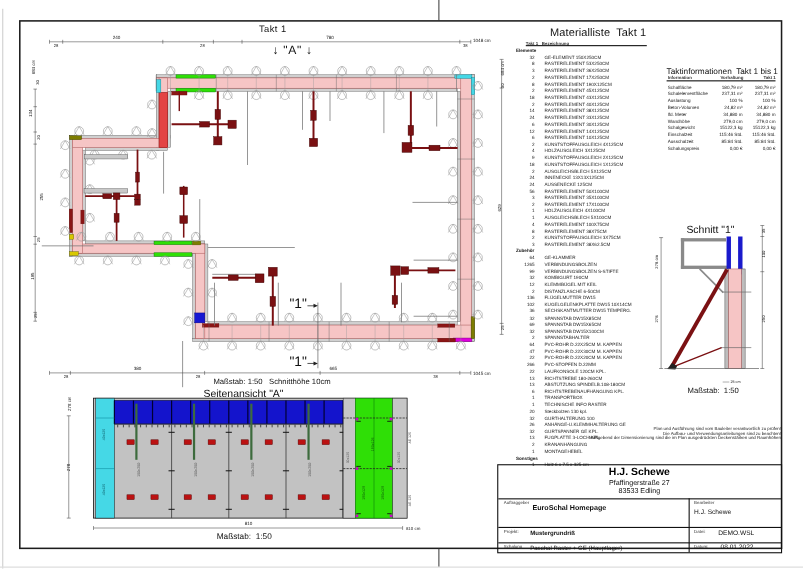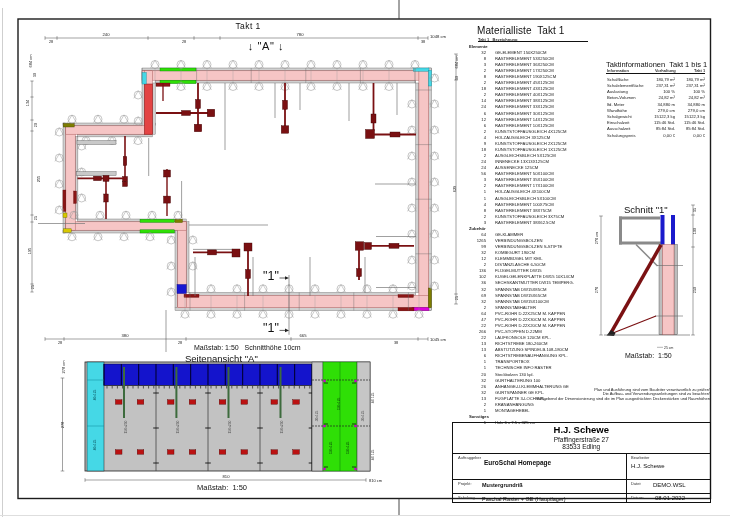--- a/index.html
+++ b/index.html
@@ -571,21 +571,21 @@
 <line x1="601" y1="216" x2="601" y2="335" stroke="#444" stroke-width="0.5"></line>
 <line x1="599.2" y1="216" x2="602.8" y2="216" stroke="#444" stroke-width="0.5"></line>
 <line x1="599.2" y1="335" x2="602.8" y2="335" stroke="#444" stroke-width="0.5"></line>
 <text x="598.3" y="238" font-family="&quot;Liberation Sans&quot;, sans-serif" font-size="3.8" fill="#222" text-anchor="middle" transform="rotate(-90 598.3 238)">278 cm</text>
 <text x="598.3" y="290" font-family="&quot;Liberation Sans&quot;, sans-serif" font-size="3.8" fill="#222" text-anchor="middle" transform="rotate(-90 598.3 290)">278</text>
 <text x="664" y="348.5" font-family="&quot;Liberation Sans&quot;, sans-serif" font-size="3.4" fill="#222" text-anchor="start">25 cm</text>
 <line x1="657" y1="347.3" x2="663" y2="347.3" stroke="#444" stroke-width="0.4"></line>
   </svg>
 <div class="t" style="left:218px;top:20.5px;width:60px;text-align:center;font-size:8.5px;letter-spacing:0.4px">Takt 1</div>
 <div class="t" style="left:230px;top:40px;width:72px;text-align:center;font-size:11px;letter-spacing:0.6px">↓ "A" ↓</div>
-<div class="t" style="left:477px;top:24.5px;font-size:10px;letter-spacing:0.1px">Materialliste&nbsp; Takt 1</div>
+<div class="t" style="left:500px;top:24.5px;font-size:10px;letter-spacing:0.1px">Materialliste&nbsp; Takt 1</div>
 <div class="sm" style="left:477.5px;top:36.6px;font-weight:bold">Takt 1&nbsp;&nbsp;&nbsp;Bezeichnung</div>
 <div class="abs" style="left:477.5px;top:41.3px;width:110px;border-top:0.8px solid #111"></div>
 <div id="ml">
     <div class="sec">Elemente</div>
 <div class="r"><span class="q">32</span><span class="n">GE-ELEMENT 150X250CM</span></div>
 <div class="r"><span class="q">8</span><span class="n">RASTERELEMENT 53X250CM</span></div>
 <div class="r"><span class="q">3</span><span class="n">RASTERELEMENT 36X250CM</span></div>
 <div class="r"><span class="q">2</span><span class="n">RASTERELEMENT 17X250CM</span></div>
 <div class="r"><span class="q">8</span><span class="n">RASTERELEMENT 190X125CM</span></div>
 <div class="r"><span class="q">2</span><span class="n">RASTERELEMENT 45X125CM</span></div>

